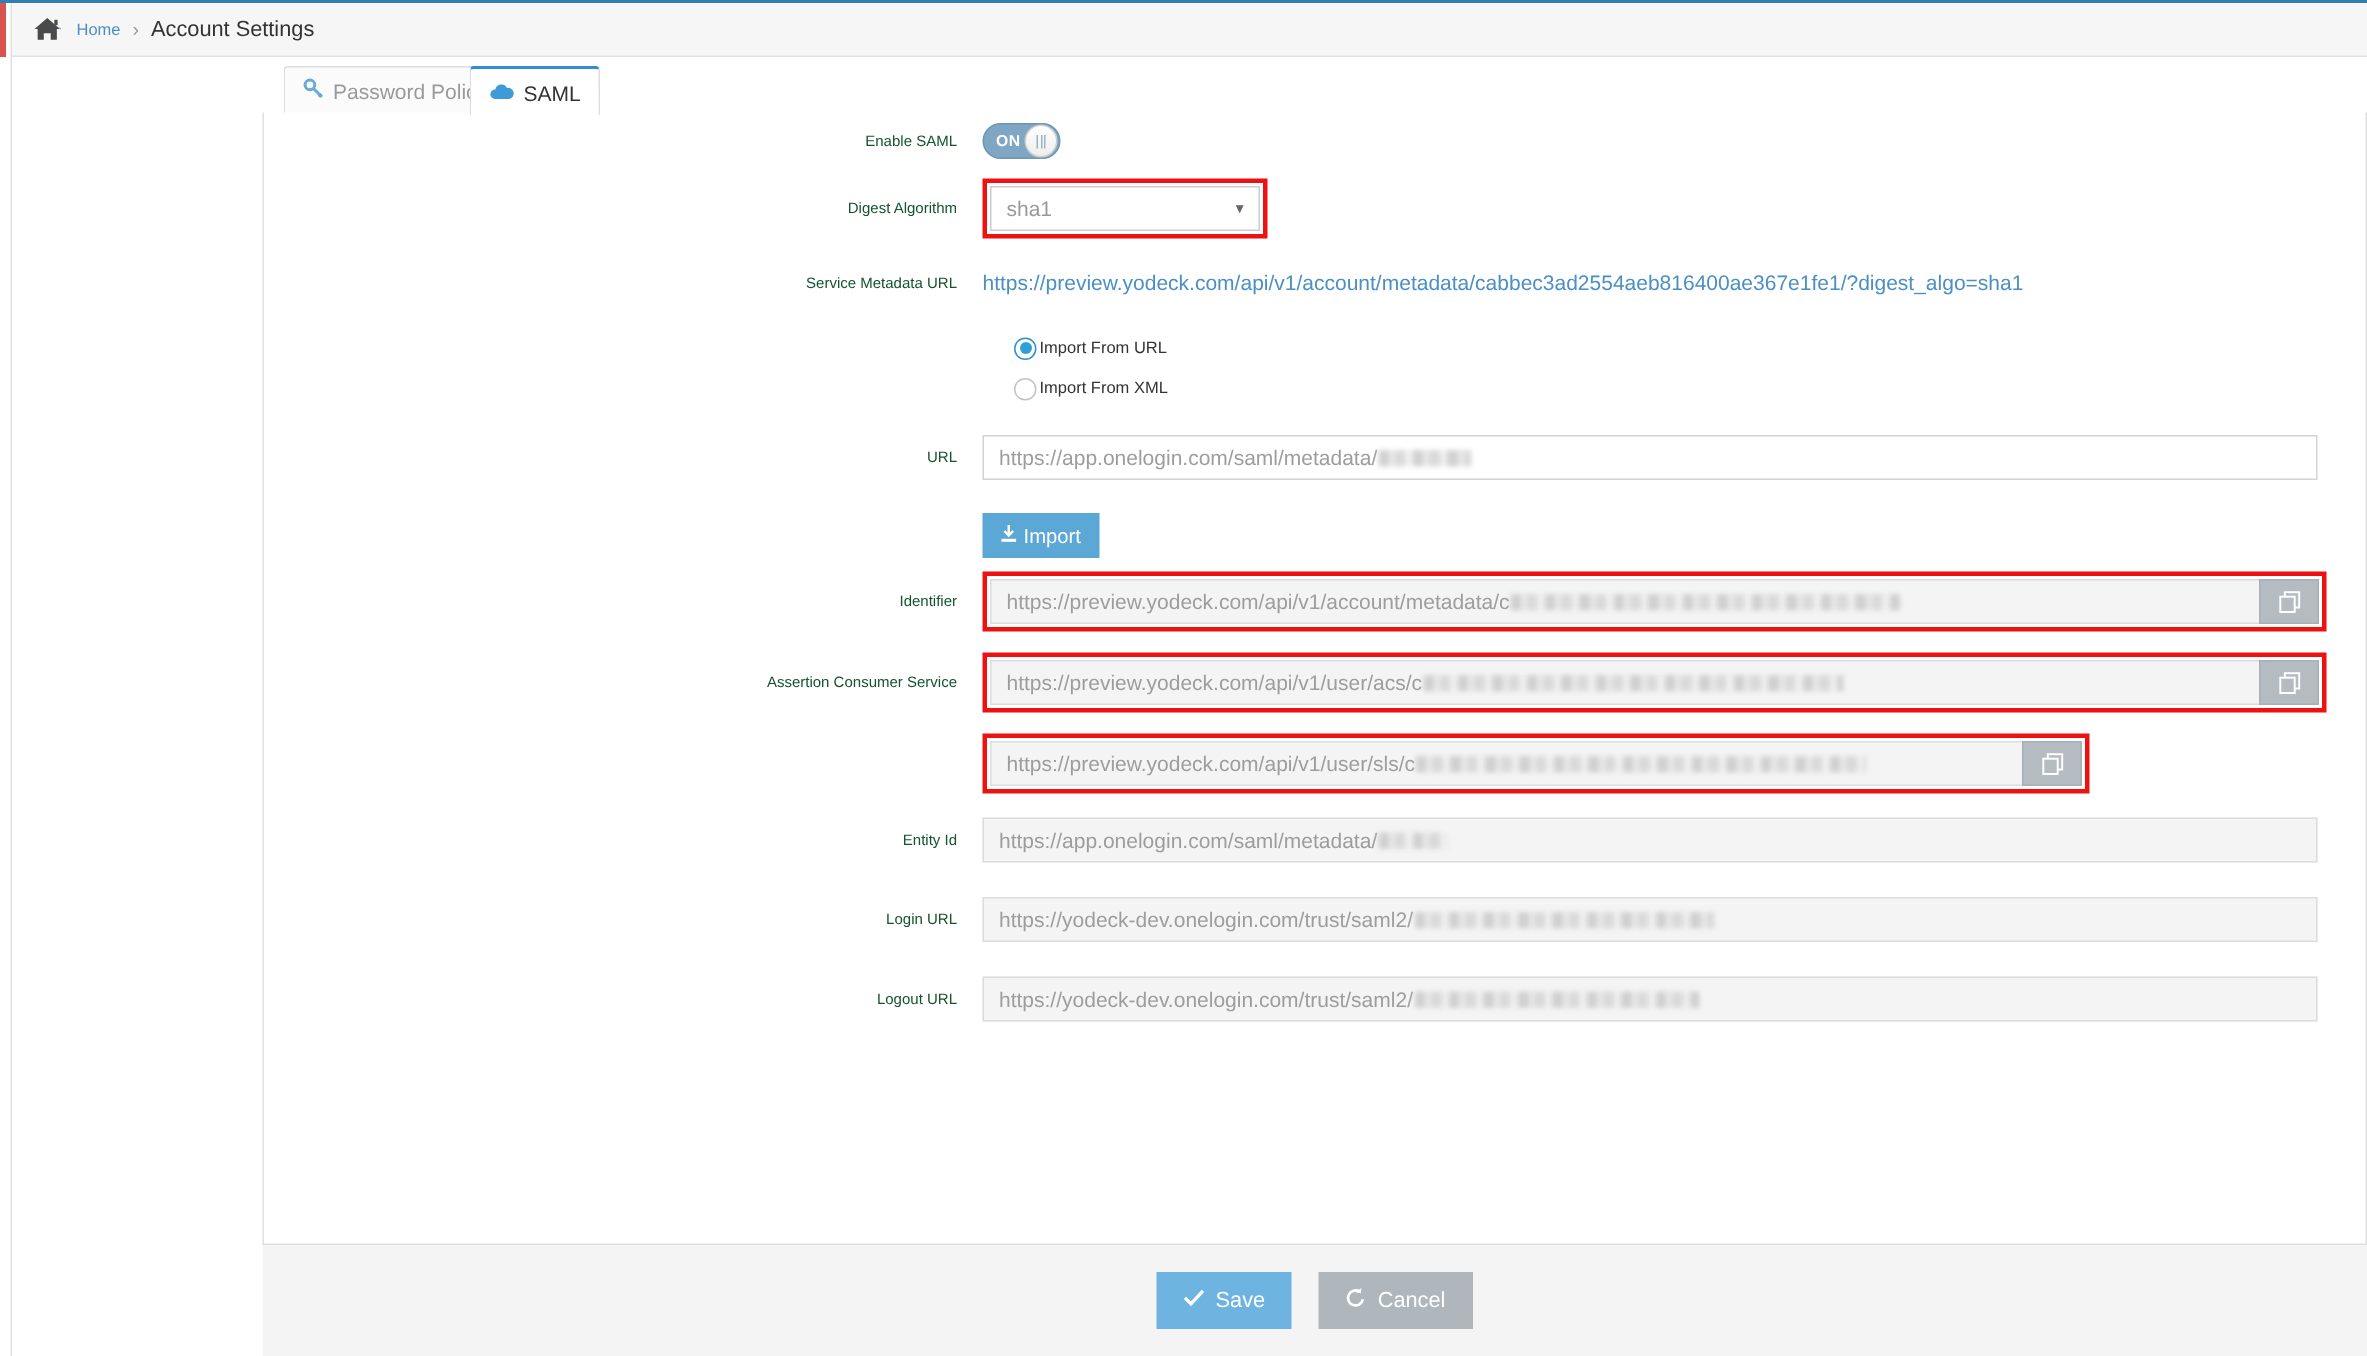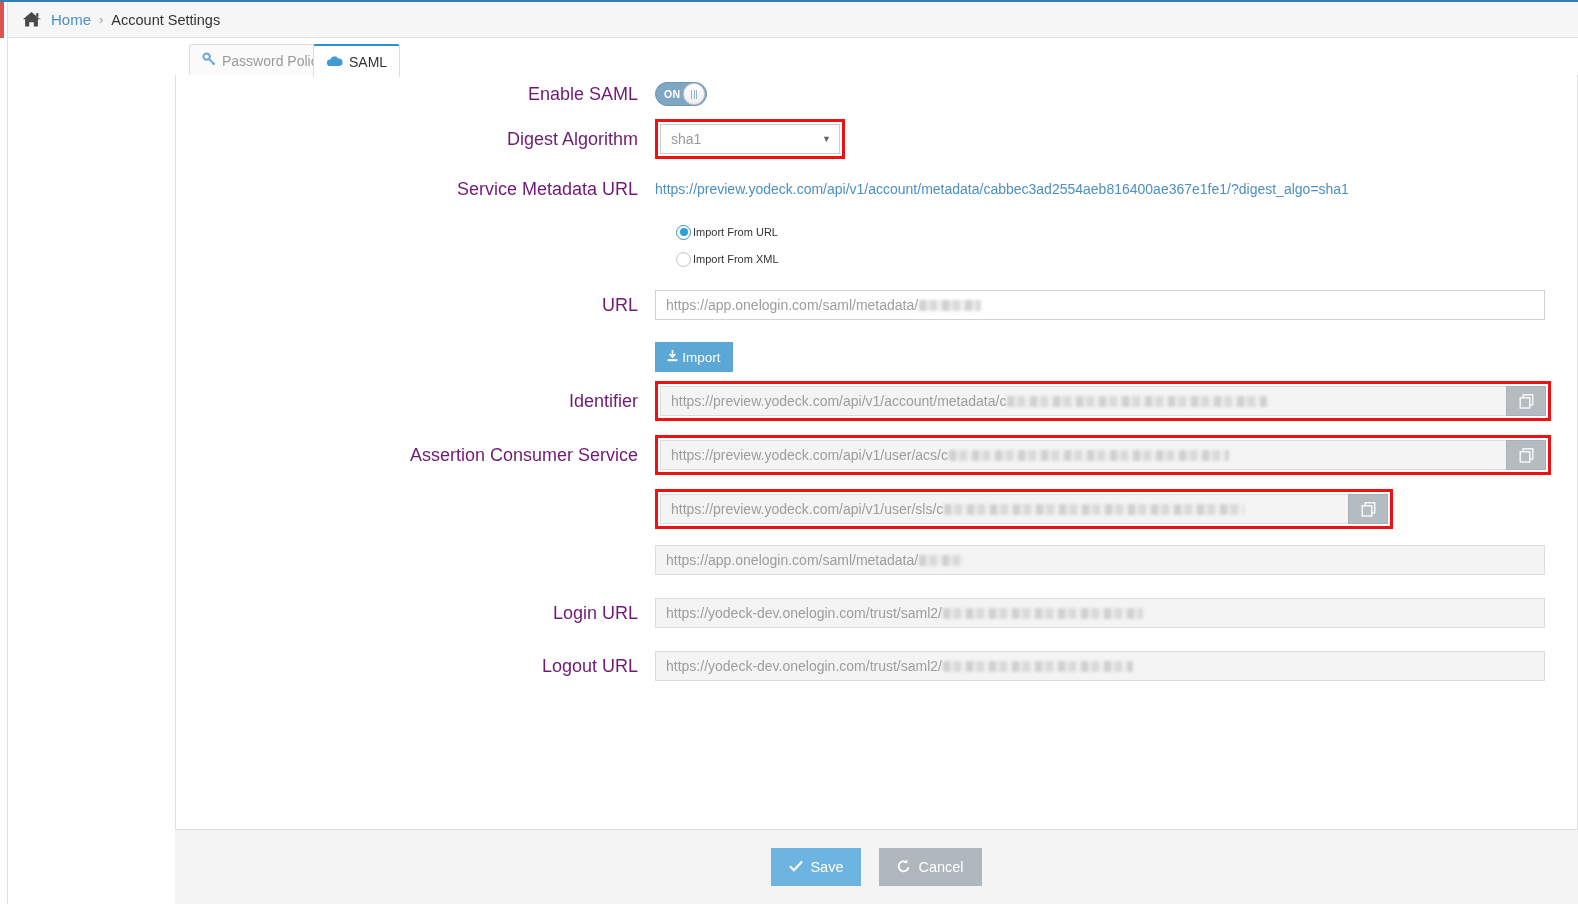--- a/index.html
+++ b/index.html
@@ -30,21 +30,21 @@
   
   #breadcrumb-bar {
     position: absolute; left: 8px; top: 2px; width: 1570px; height: 36px;
     background: #f6f6f6;
     border-bottom: 1px solid #e2e2e2;
     display: flex; align-items: center;
     padding-left: 14px;
   }
   #home-icon { margin-right: 10px; display: flex; align-items: center; }
   .crumb-link {
-    color: #4b8fc4; font-size: 15px; text-decoration: none; cursor: pointer;
+    color: #4b8fc4; font-size: 11px; text-decoration: none; cursor: pointer;
   }
   .crumb-sep { color: #9a9a9a; font-size: 13px; margin: 0 8px; }
   .crumb-current { color: #333; font-size: 14.5px; }
 
   
   #tabstrip {
     position: absolute; left: 175px; top: 44px; width: 1403px; height: 32px;
   }
   .tab {
     position: absolute; top: 0; height: 32px;
@@ -76,21 +76,21 @@
   }
 
   
   .row {
     position: absolute; left: 0; width: 1403px; height: 30px;
     display: flex; align-items: center;
   }
   .label {
     position: absolute; left: 0; width: 462px;
     text-align: right;
-    font-size: 18px; color: #701a75;
+    font-size: 10px; color: #14532d;
     white-space: nowrap;
   }
   .control { position: absolute; left: 479px; }
 
   
   #toggle {
     width: 52px; height: 24px; border-radius: 13px;
     background: #7fa7c4;
     border: 1px solid #6f96b3;
     position: relative;
@@ -380,20 +380,21 @@
               <rect x="4.2" y="0.8" width="9.6" height="10.2" fill="none" stroke="#ffffff" stroke-width="1.3"></rect>
               <rect x="1.2" y="3.8" width="9.6" height="10.2" fill="#b4bcc2" stroke="#ffffff" stroke-width="1.3"></rect>
             </svg>
           </div>
         </div>
       </div>
     </div>
   </div>
 
   <div class="row" style="top:470px;">
+    <div class="label">Entity Id</div>
     <div class="control">
       <div class="tinput disabled" style="width:890px;">
         <span>https://app.onelogin.com/saml/metadata/</span>
           <span class="redact" style="width:46px"></span>
       </div>
     </div>
   </div>
 
   <div class="row" style="top:523px;">
     <div class="label">Login URL</div>

